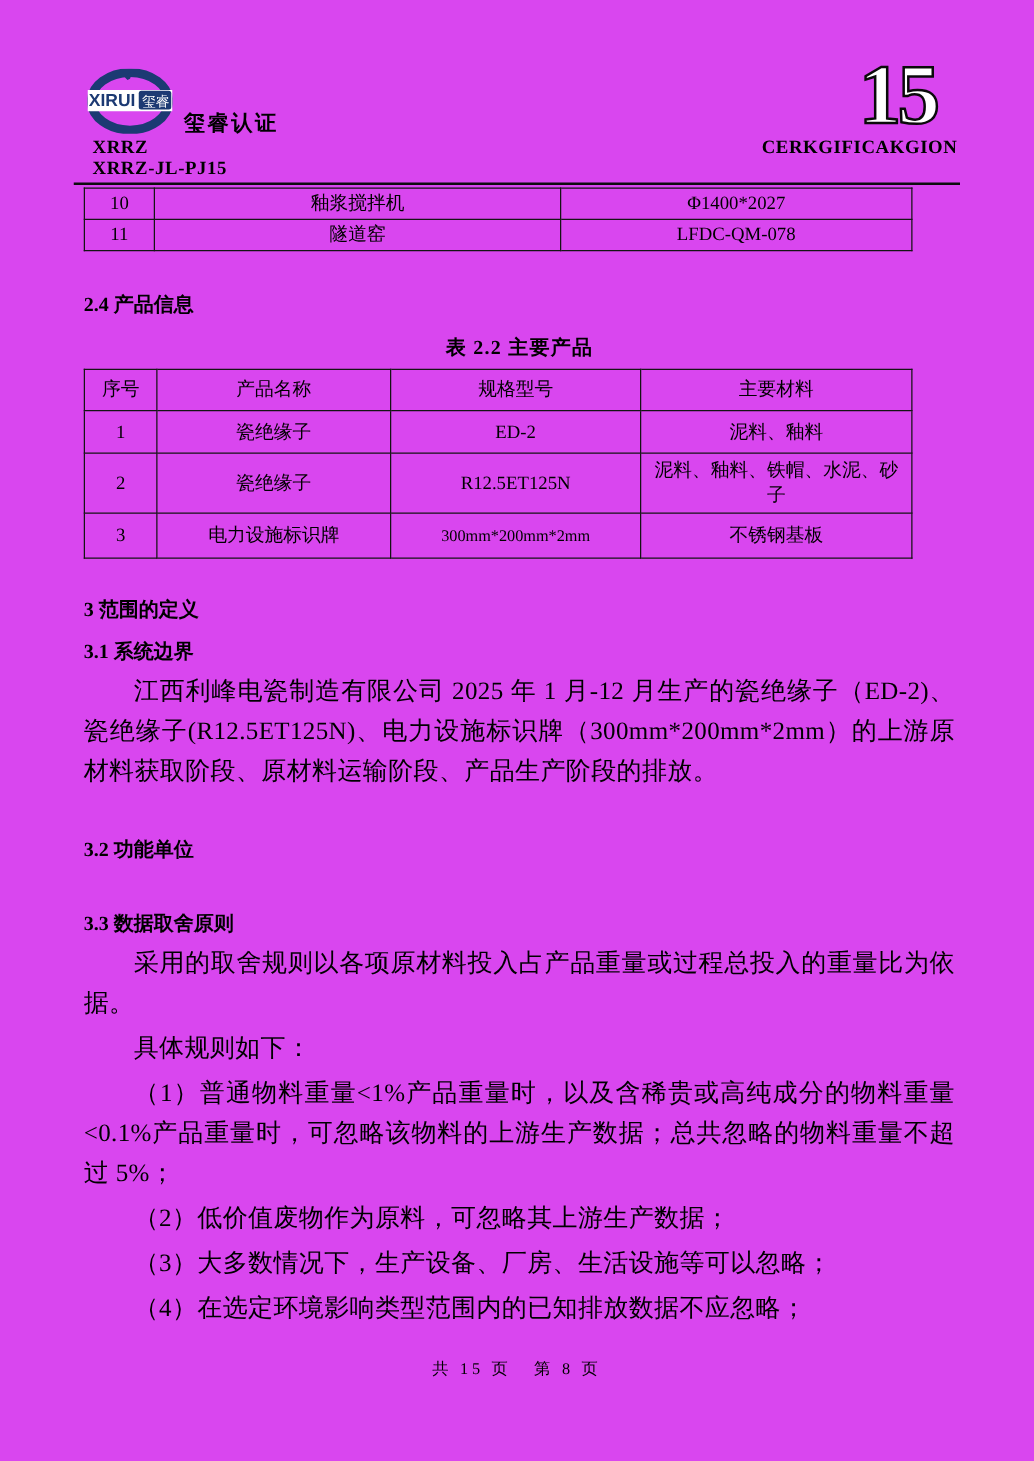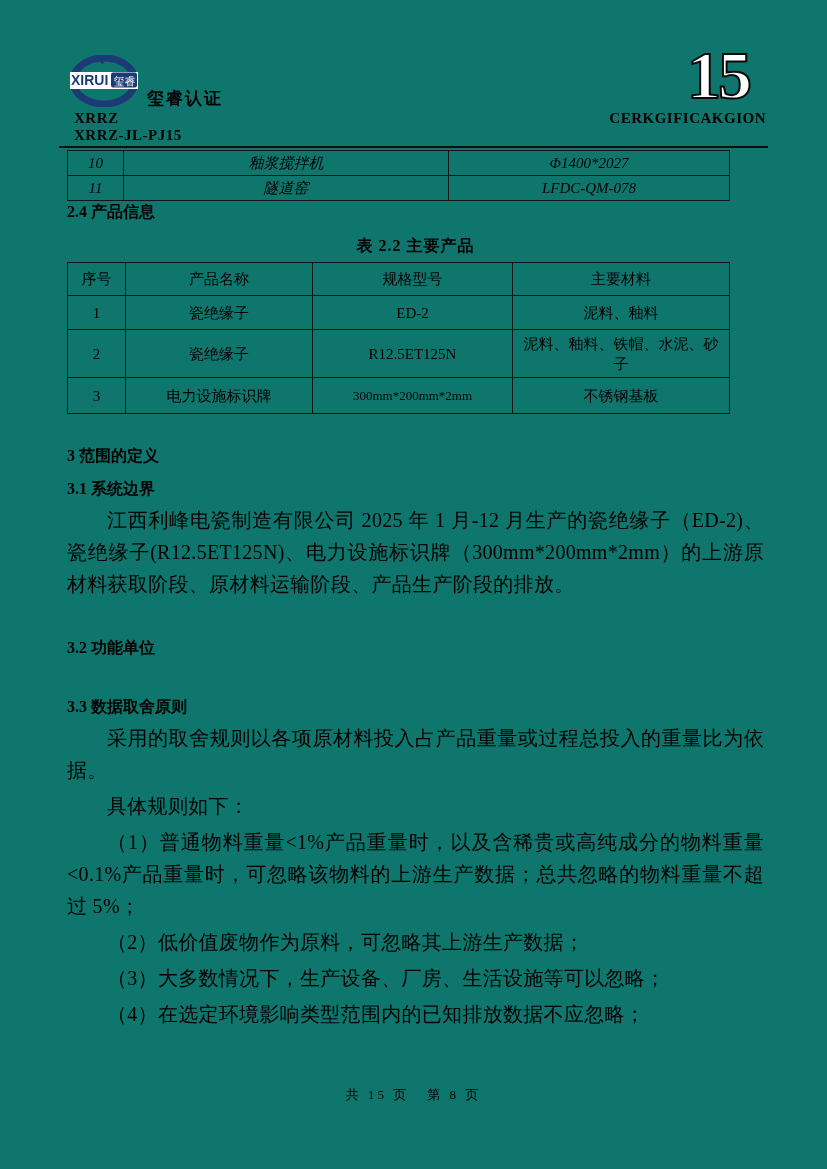--- a/index.html
+++ b/index.html
@@ -2,21 +2,21 @@
 <html><head>
 <meta charset="utf-8">
 <style>
   * { margin: 0; padding: 0; box-sizing: border-box; }
   html, body { background: #9c9c9c; }
   .page {
     position: relative;
     width: 827px;
     height: 1169px;
     margin: 0 auto;
-    background: #0f766e;
+    background: #d946ef;
     font-family: "Liberation Serif", "DejaVu Serif", serif;
     color: #000;
     overflow: hidden;
   }
 
   
   .logo-wrap { position: absolute; left: 70px; top: 55px; width: 68px; height: 52px; }
   .cert-label {
     position: absolute; left: 147px; top: 87px;
     font-size: 17px; font-weight: bold; letter-spacing: 2px;
@@ -51,27 +51,27 @@
     font-size: 15px;
   }
 
   table { border-collapse: collapse; table-layout: fixed; width: 662px; }
   td, th {
     border: 1.5px solid #141414;
     text-align: center; vertical-align: middle;
     font-size: 15px; font-weight: normal;
     padding: 2px 4px; line-height: 20px;
   }
-  .equip-table td { height: 24px; font-style: italic; }
+  .equip-table td { height: 24px; }
   .equip-col-no { width: 56px; }
   .equip-col-name { width: 325px; }
   .equip-col-spec { width: 281px; }
 
   .sec-heading { font-size: 16px; font-weight: bold; line-height: 22px; }
-  .h-24 { }
+  .h-24 { margin-top: 33px; }
 
   .table-caption {
     margin-top: 13px; text-align: center;
     font-size: 16px; font-weight: bold; line-height: 20px; letter-spacing: 1px;
   }
   .prod-table { margin-top: 6px; }
   .prod-table .head-row td { height: 33px; }
   .prod-col-no { width: 58px; }
   .prod-col-name { width: 187px; }
   .prod-col-spec { width: 200px; }

